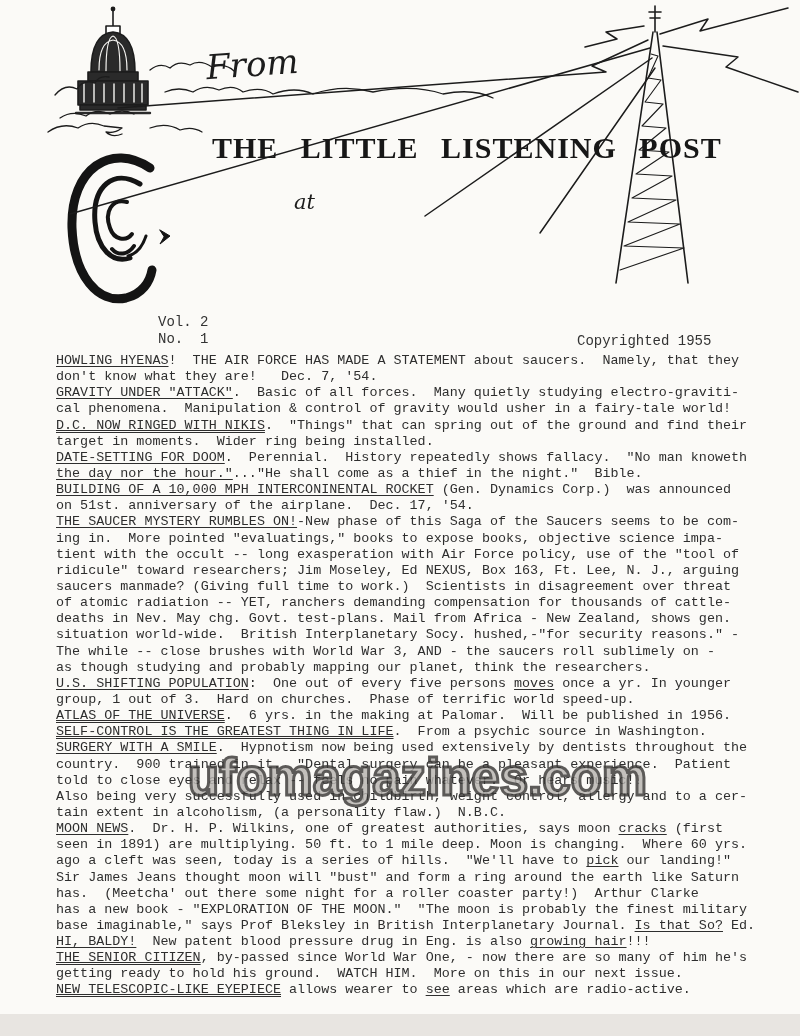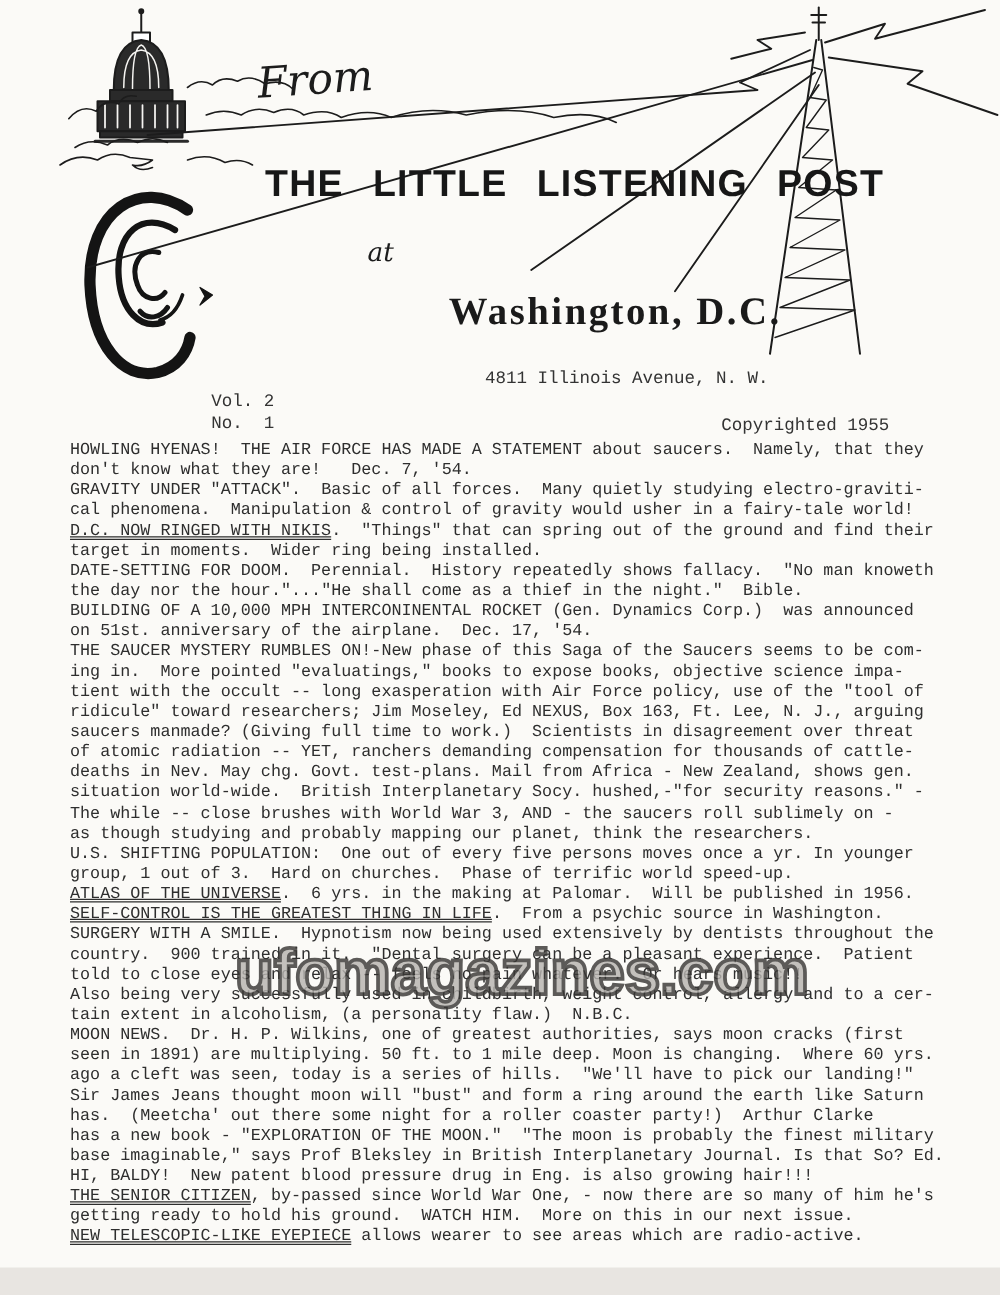--- a/index.html
+++ b/index.html
@@ -11,38 +11,38 @@
   }
   .header-art{position:absolute;left:0;top:0;}
   .script{
     position:absolute; font-family:"DejaVu Serif","Liberation Serif",serif;
     font-style:italic; color:#1c1c1c;
   }
   .from-script{left:206px;top:44px;font-size:34px;transform:rotate(-4deg);}
   .at-script{left:294px;top:190px;font-size:21px;}
   .masthead-title{
     position:absolute;left:212px;top:131px;
-    font-family:Liberation Sans, sans-serif;font-weight:bold;
+    font-family:Liberation Serif, serif;font-weight:bold;
     font-size:30px;letter-spacing:1px;word-spacing:14px;color:#171717;
     white-space:nowrap;
   }
   .city{
     position:absolute;left:359px;top:231px;
     font-family:"Liberation Serif","DejaVu Serif",serif;font-weight:bold;
     font-size:31px;letter-spacing:2px;color:#1a1a1a;white-space:nowrap;
   }
   .address{position:absolute;left:388px;top:295px;font-size:14px;white-space:pre;color:#333;}
-  .volno{position:absolute;left:158px;top:314px;font-size:14px;line-height:17px;white-space:pre;color:#333;margin-left:11px;}
+  .volno{position:absolute;left:158px;top:314px;font-size:14px;line-height:17px;white-space:pre;color:#333;}
   .copyright{position:absolute;left:577px;top:333px;font-size:14px;white-space:pre;color:#333;font-family:Liberation Mono, monospace;}
   .body-text{
     position:absolute;left:56px;top:353px;width:716px;
     font-size:13.4px;line-height:16.15px;white-space:pre;color:#2e2e2e;
   }
   .line{height:16.15px;}
-  .u1{text-decoration-thickness:1.2px;text-underline-offset:2px;text-align:right;}
+  .u1{text-decoration:underline;text-decoration-thickness:1.2px;text-underline-offset:2px;text-align:right;}
   .u2{text-decoration:underline double;text-decoration-thickness:1px;text-underline-offset:1px;}
   .watermark{
     position:absolute;left:188px;top:748px;
     font-family:"Liberation Sans","DejaVu Sans",sans-serif;font-weight:bold;
     font-size:51px;letter-spacing:0px;color:#b7b4b0;
     -webkit-text-stroke:3px #3a3836;opacity:.82;white-space:nowrap;
     text-shadow:0 0 1px #3a3836;
   }
   .bottom-strip{position:absolute;left:0;bottom:0;width:800px;height:22px;background:#e8e5e1;}
 </style>
@@ -103,23 +103,21 @@
       <path d="M663,46 L738,57 L726,67 L798,92"></path>
     </g>
   </svg>
 
   <div class="script from-script">From</div>
 
   <div class="masthead-title">THE LITTLE LISTENING POST</div>
 
   <div class="script at-script">at</div>
 
-  <div class="city">Washington, D.C.</div>
 
-  <div class="address">4811 Illinois Avenue, N. W.</div>
 
   <div class="volno"><span>Vol. 2</span>
 <span>No.  1</span></div>
 
   <div class="copyright">Copyrighted 1955</div>
 
   <div class="body-text"><div class="line"><span class="u1">HOWLING HYENAS</span><span>!  THE AIR FORCE HAS MADE A STATEMENT about saucers.  Namely, that they</span></div><div class="line"><span>don't know what they are!   Dec. 7, '54.</span></div><div class="line"><span class="u1">GRAVITY UNDER "ATTACK"</span><span>.  Basic of all forces.  Many quietly studying electro-graviti-</span></div><div class="line"><span>cal phenomena.  Manipulation &amp; control of gravity would usher in a fairy-tale world!</span></div><div class="line"><span class="u2">D.C. NOW RINGED WITH NIKIS</span><span>.  "Things" that can spring out of the ground and find their</span></div><div class="line"><span>target in moments.  Wider ring being installed.</span></div><div class="line"><span class="u1">DATE-SETTING FOR DOOM</span><span>.  Perennial.  History repeatedly shows fallacy.  "No man knoweth</span></div><div class="line"><span class="u1">the day nor the hour."</span><span>..."He shall come as a thief in the night."  Bible.</span></div><div class="line"><span class="u1">BUILDING OF A 10,000 MPH INTERCONINENTAL ROCKET</span><span> (Gen. Dynamics Corp.)  was announced</span></div><div class="line"><span>on 51st. anniversary of the airplane.  Dec. 17, '54.</span></div><div class="line"><span class="u1">THE SAUCER MYSTERY RUMBLES ON!</span><span>-New phase of this Saga of the Saucers seems to be com-</span></div><div class="line"><span>ing in.  More pointed "evaluatings," books to expose books, objective science impa-</span></div><div class="line"><span>tient with the occult -- long exasperation with Air Force policy, use of the "tool of</span></div><div class="line"><span>ridicule" toward researchers; Jim Moseley, Ed NEXUS, Box 163, Ft. Lee, N. J., arguing</span></div><div class="line"><span>saucers manmade? (Giving full time to work.)  Scientists in disagreement over threat</span></div><div class="line"><span>of atomic radiation -- YET, ranchers demanding compensation for thousands of cattle-</span></div><div class="line"><span>deaths in Nev. May chg. Govt. test-plans. Mail from Africa - New Zealand, shows gen.</span></div><div class="line"><span>situation world-wide.  British Interplanetary Socy. hushed,-"for security reasons." -</span></div><div class="line"><span>The while -- close brushes with World War 3, AND - the saucers roll sublimely on -</span></div><div class="line"><span>as though studying and probably mapping our planet, think the researchers.</span></div><div class="line"><span class="u1">U.S. SHIFTING POPULATION</span><span>:  One out of every five persons </span><span class="u1">moves</span><span> once a yr. In younger</span></div><div class="line"><span>group, 1 out of 3.  Hard on churches.  Phase of terrific world speed-up.</span></div><div class="line"><span class="u2">ATLAS OF THE UNIVERSE</span><span>.  6 yrs. in the making at Palomar.  Will be published in 1956.</span></div><div class="line"><span class="u2">SELF-CONTROL IS THE GREATEST THING IN LIFE</span><span>.  From a psychic source in Washington.</span></div><div class="line"><span class="u1">SURGERY WITH A SMILE</span><span>.  Hypnotism now being used extensively by dentists throughout the</span></div><div class="line"><span>country.  900 trained in it.  "Dental surgery can be a pleasant experience.  Patient</span></div><div class="line"><span>told to close eyes and relax -- feels no pain whatever.  Or hears music!!</span></div><div class="line"><span>Also being very successfully used in childbirth, weight control, allergy and to a cer-</span></div><div class="line"><span>tain extent in alcoholism, (a personality flaw.)  N.B.C.</span></div><div class="line"><span class="u1">MOON NEWS</span><span>.  Dr. H. P. Wilkins, one of greatest authorities, says moon </span><span class="u1">cracks</span><span> (first</span></div><div class="line"><span>seen in 1891) are multiplying. 50 ft. to 1 mile deep. Moon is changing.  Where 60 yrs.</span></div><div class="line"><span>ago a cleft was seen, today is a series of hills.  "We'll have to </span><span class="u1">pick</span><span> our landing!"</span></div><div class="line"><span>Sir James Jeans thought moon will "bust" and form a ring around the earth like Saturn</span></div><div class="line"><span>has.  (Meetcha' out there some night for a roller coaster party!)  Arthur Clarke</span></div><div class="line"><span>has a new book - "EXPLORATION OF THE MOON."  "The moon is probably the finest military</span></div><div class="line"><span>base imaginable," says Prof Bleksley in British Interplanetary Journal. </span><span class="u1">Is that So?</span><span> Ed.</span></div><div class="line"><span class="u1">HI, BALDY!</span><span>  New patent blood pressure drug in Eng. is also </span><span class="u1">growing hair</span><span>!!!</span></div><div class="line"><span class="u2">THE SENIOR CITIZEN</span><span>, by-passed since World War One, - now there are so many of him he's</span></div><div class="line"><span>getting ready to hold his ground.  WATCH HIM.  More on this in our next issue.</span></div><div class="line"><span class="u2">NEW TELESCOPIC-LIKE EYEPIECE</span><span> allows wearer to </span><span class="u1">see</span><span> areas which are radio-active.</span></div></div>
 
   <div class="watermark">ufomagazines.com</div>
 

